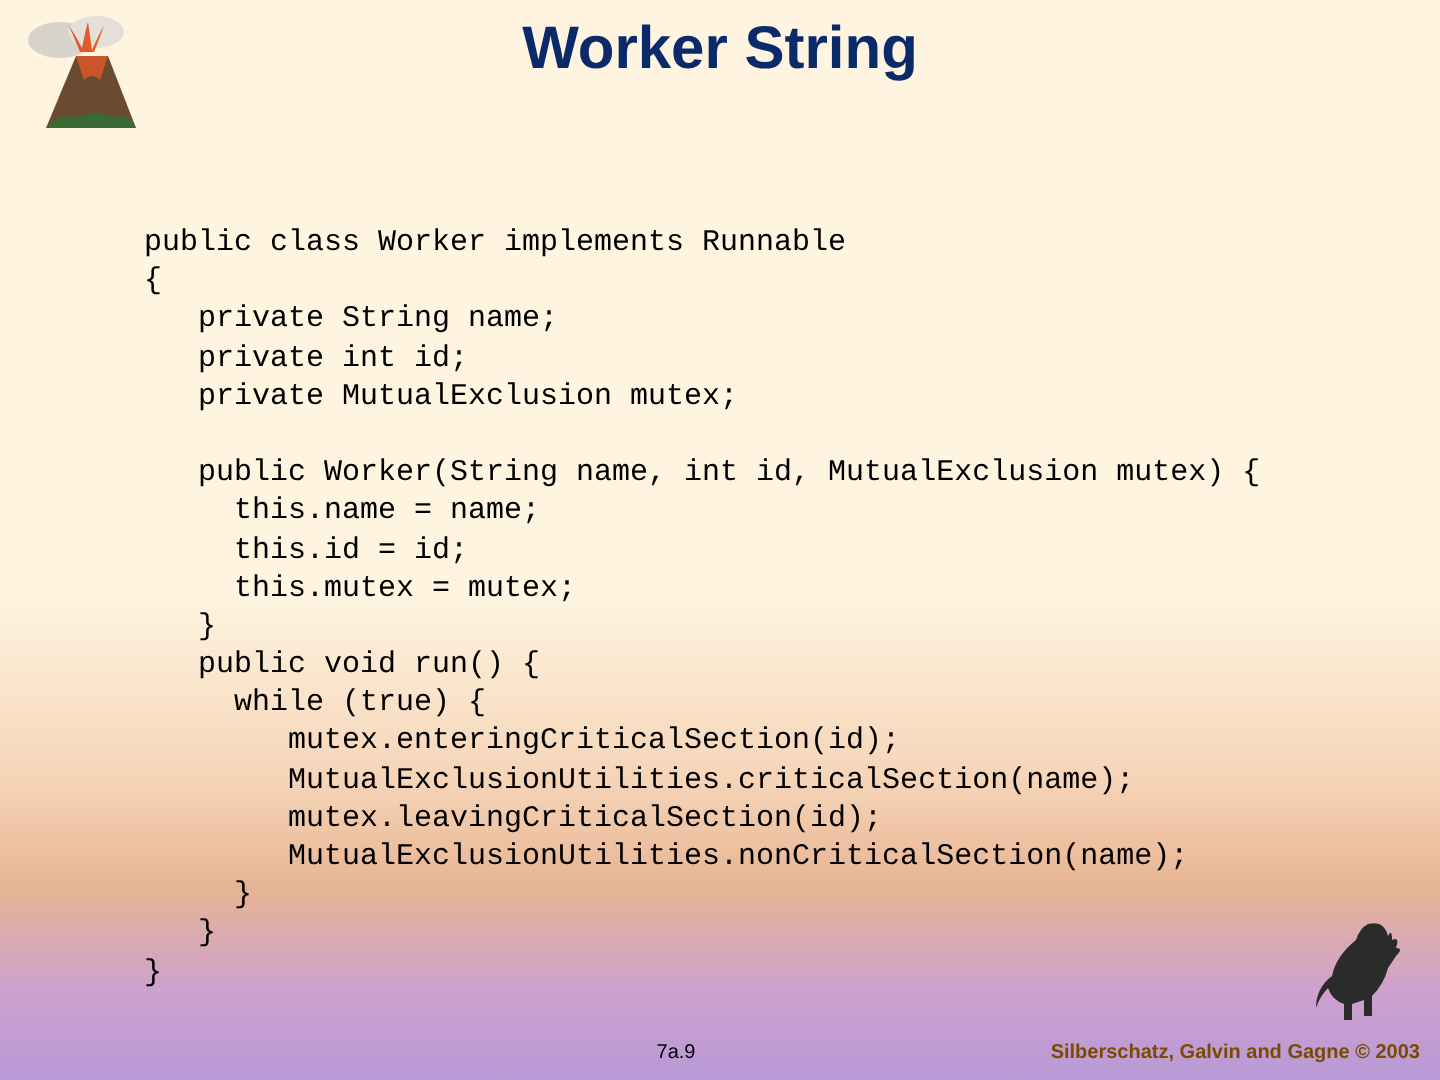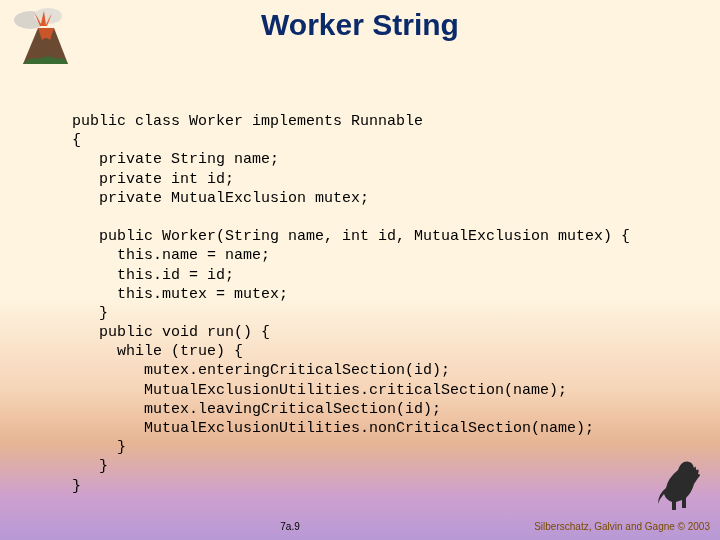--- a/index.html
+++ b/index.html
@@ -61,28 +61,29 @@
     color: #000;
   }
   .footer-center {
     position: absolute;
     bottom: 8px;
     left: 0;
     width: 580px;
     text-align: center;
     font-size: 10px;
     color: #000;
+    padding-left: 48px;
   }
   .footer-right {
     position: absolute;
     bottom: 8px;
     right: 10px;
     font-size: 10px;
     color: #7a4a00;
-    font-weight: normal;
+    font-weight: bold;
   }
   .dino {
     position: absolute;
     right: 18px;
     bottom: 26px;
     width: 46px;
     height: 56px;
   }
 </style>
 </head>

